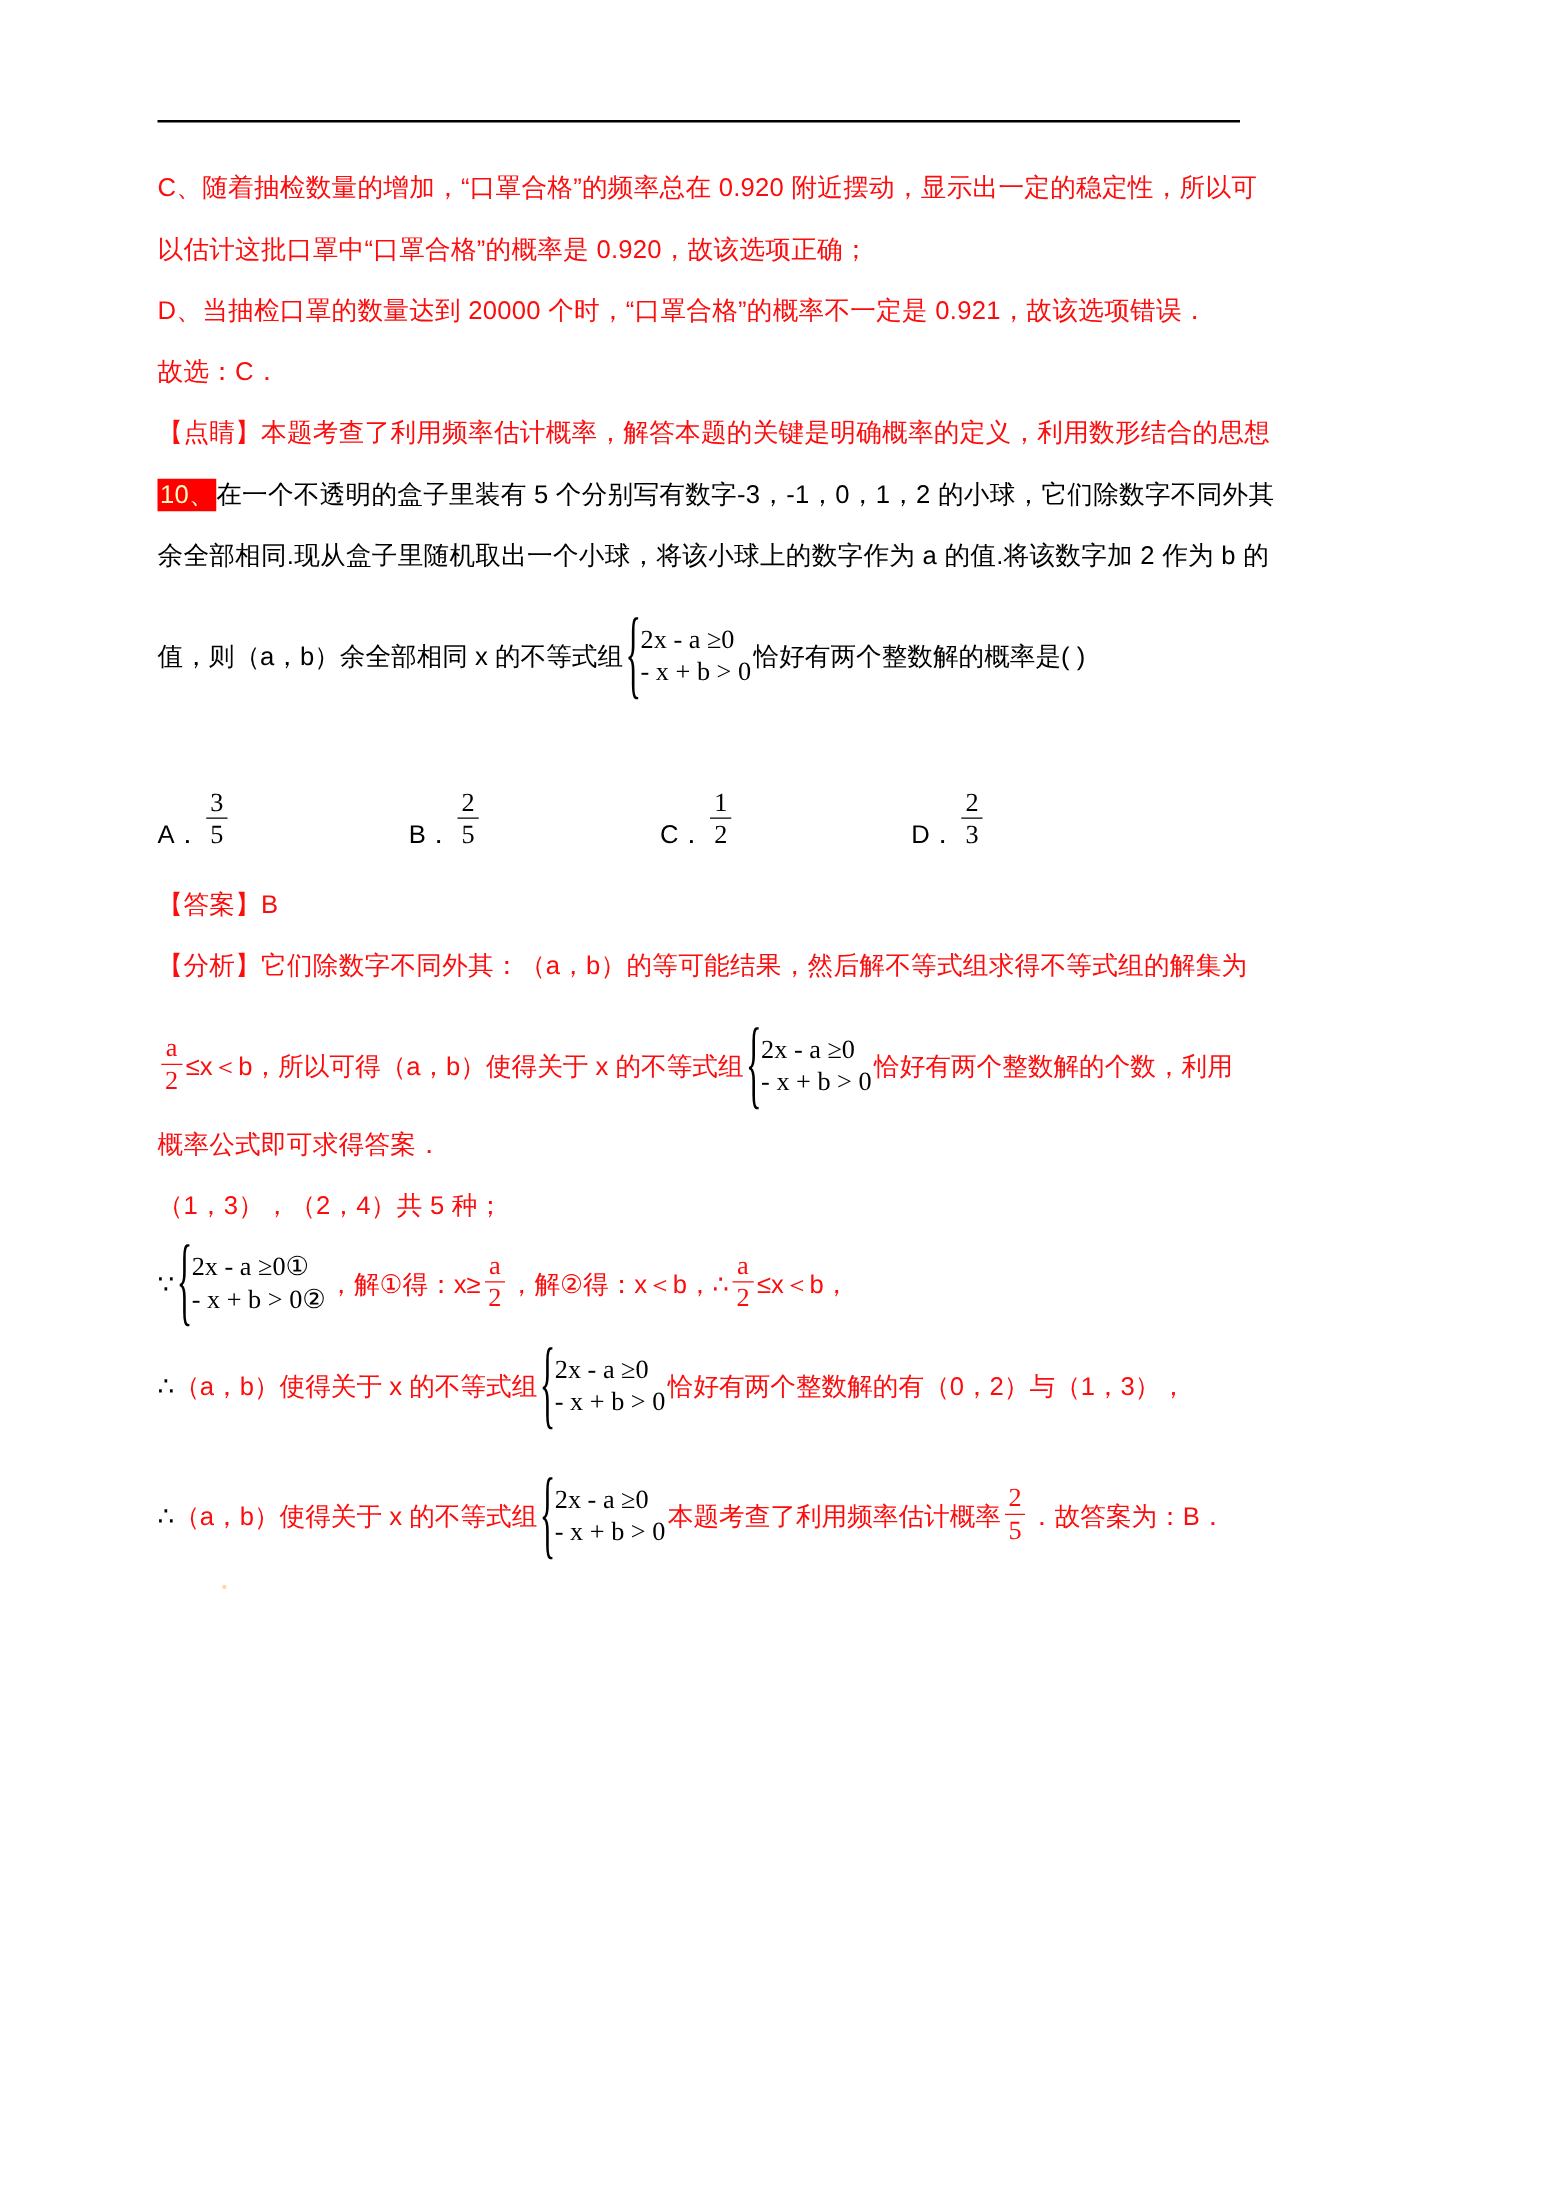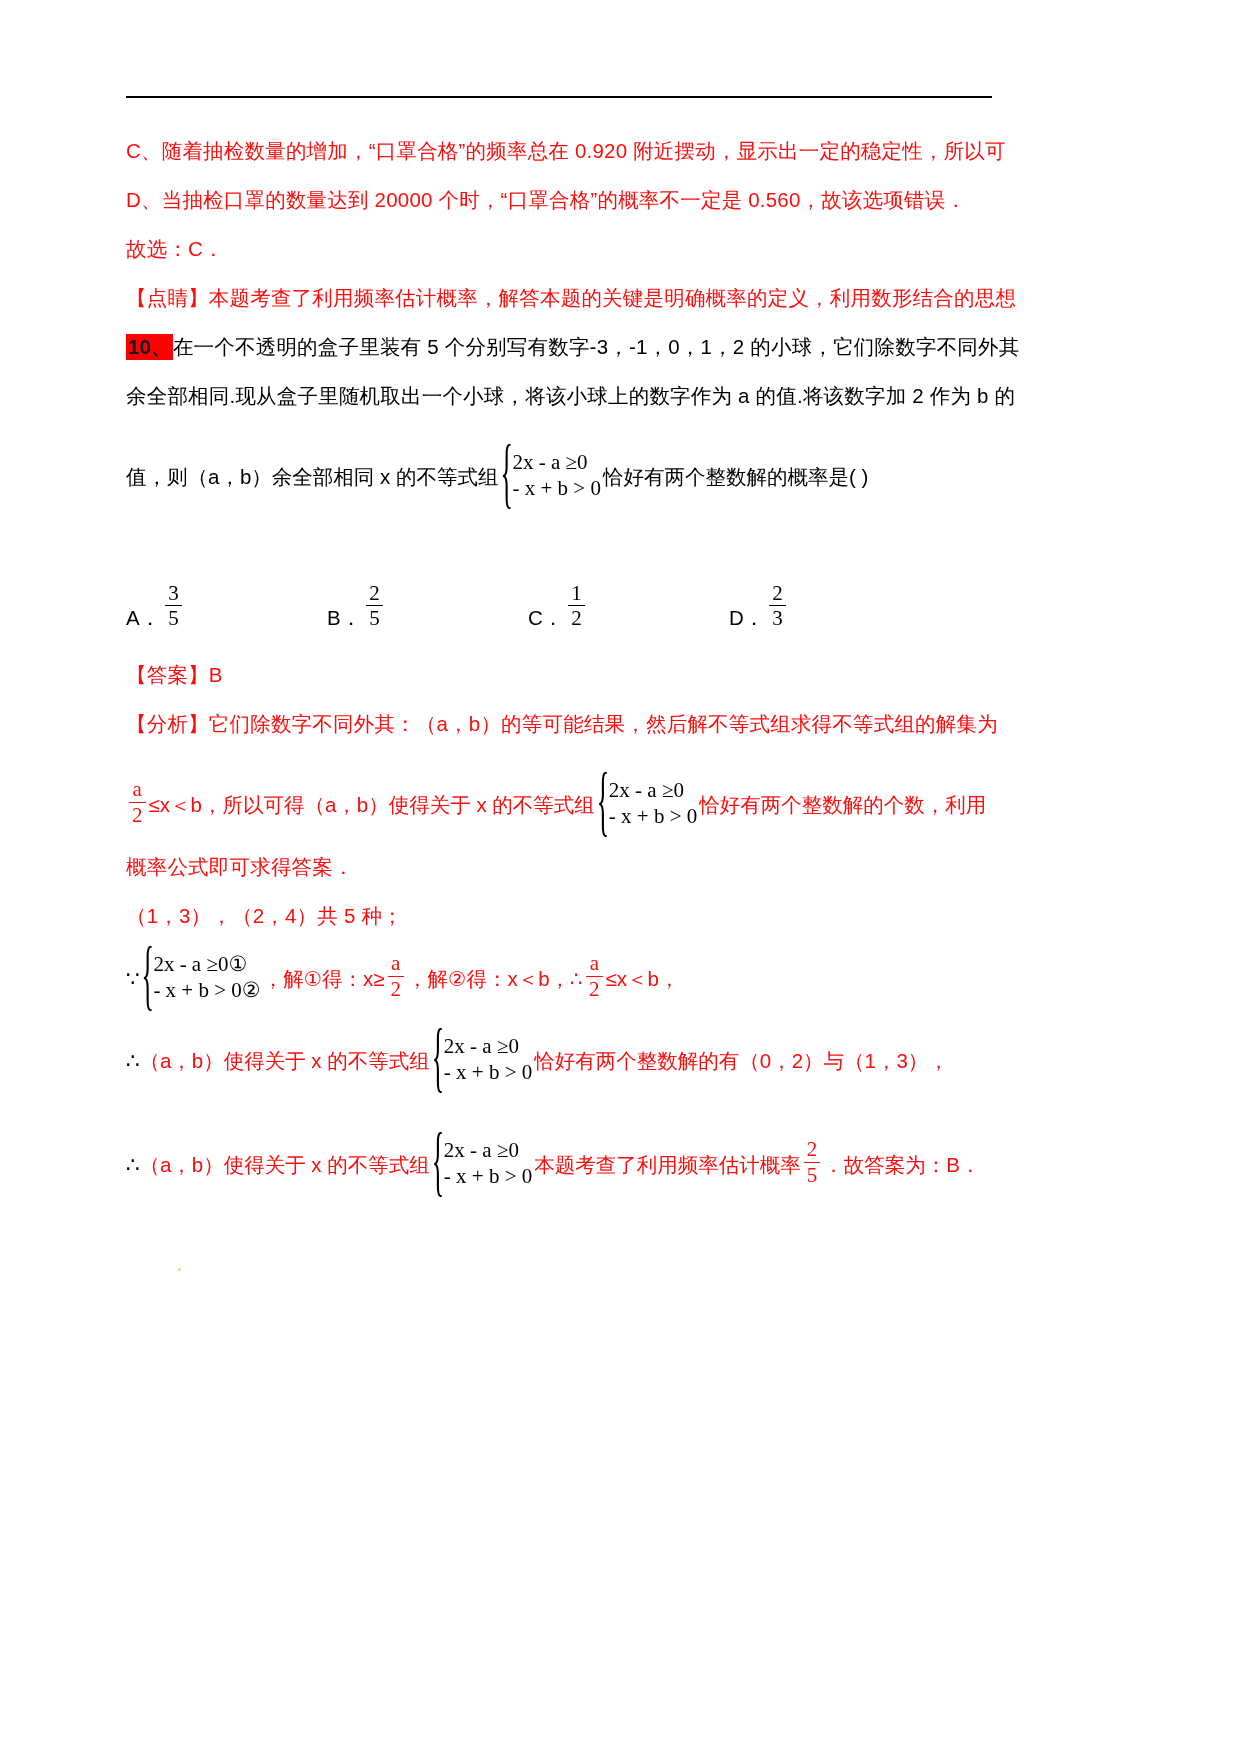--- a/index.html
+++ b/index.html
@@ -44,22 +44,22 @@
     line-height: 49px;
     letter-spacing: 0.2px;
     white-space: nowrap;
   }
   .red { color: #fc0d0d; }
   .blk { color: #000000; }
 
   
   .qnum {
     background: #fe0000;
-    color: #0f172a;
-    font-weight: bold;
+    color: #fef9c3;
+    font-weight: normal;
     padding: 1px 1px 2px 2px;
   }
 
   
   .sys {
     display: inline-flex;
     align-items: center;
     vertical-align: middle;
     position: relative;
     top: -1px;
@@ -154,21 +154,22 @@
 </head>
 <body>
 
 <div class="page">
 
   <div class="header-rule"></div>
 
   <div class="content">
 
     <div class="ln red">C、随着抽检数量的增加，“口罩合格”的频率总在 0.920 附近摆动，显示出一定的稳定性，所以可</div>
-    <div class="ln red">D、当抽检口罩的数量达到 20000 个时，“口罩合格”的概率不一定是 0.560，故该选项错误．</div>
+    <div class="ln red">以估计这批口罩中“口罩合格”的概率是 0.920，故该选项正确；</div>
+    <div class="ln red">D、当抽检口罩的数量达到 20000 个时，“口罩合格”的概率不一定是 0.921，故该选项错误．</div>
     <div class="ln red">故选：C．</div>
     <div class="ln red"><span>【点睛】</span><span>本题考查了利用频率估计概率，解答本题的关键是明确概率的定义，利用数形结合的思想</span></div>
 
     <div class="ln blk"><span class="qnum">10、</span><span>在一个不透明的盒子里装有 5 个分别写有数字-3，-1，0，1，2 的小球，它们除数字不同外其</span></div>
 
     <div class="ln blk">余全部相同.现从盒子里随机取出一个小球，将该小球上的数字作为 a 的值.将该数字加 2 作为 b 的</div>
 
     <div class="blank"></div>
 
     <div class="rowflex blk">

